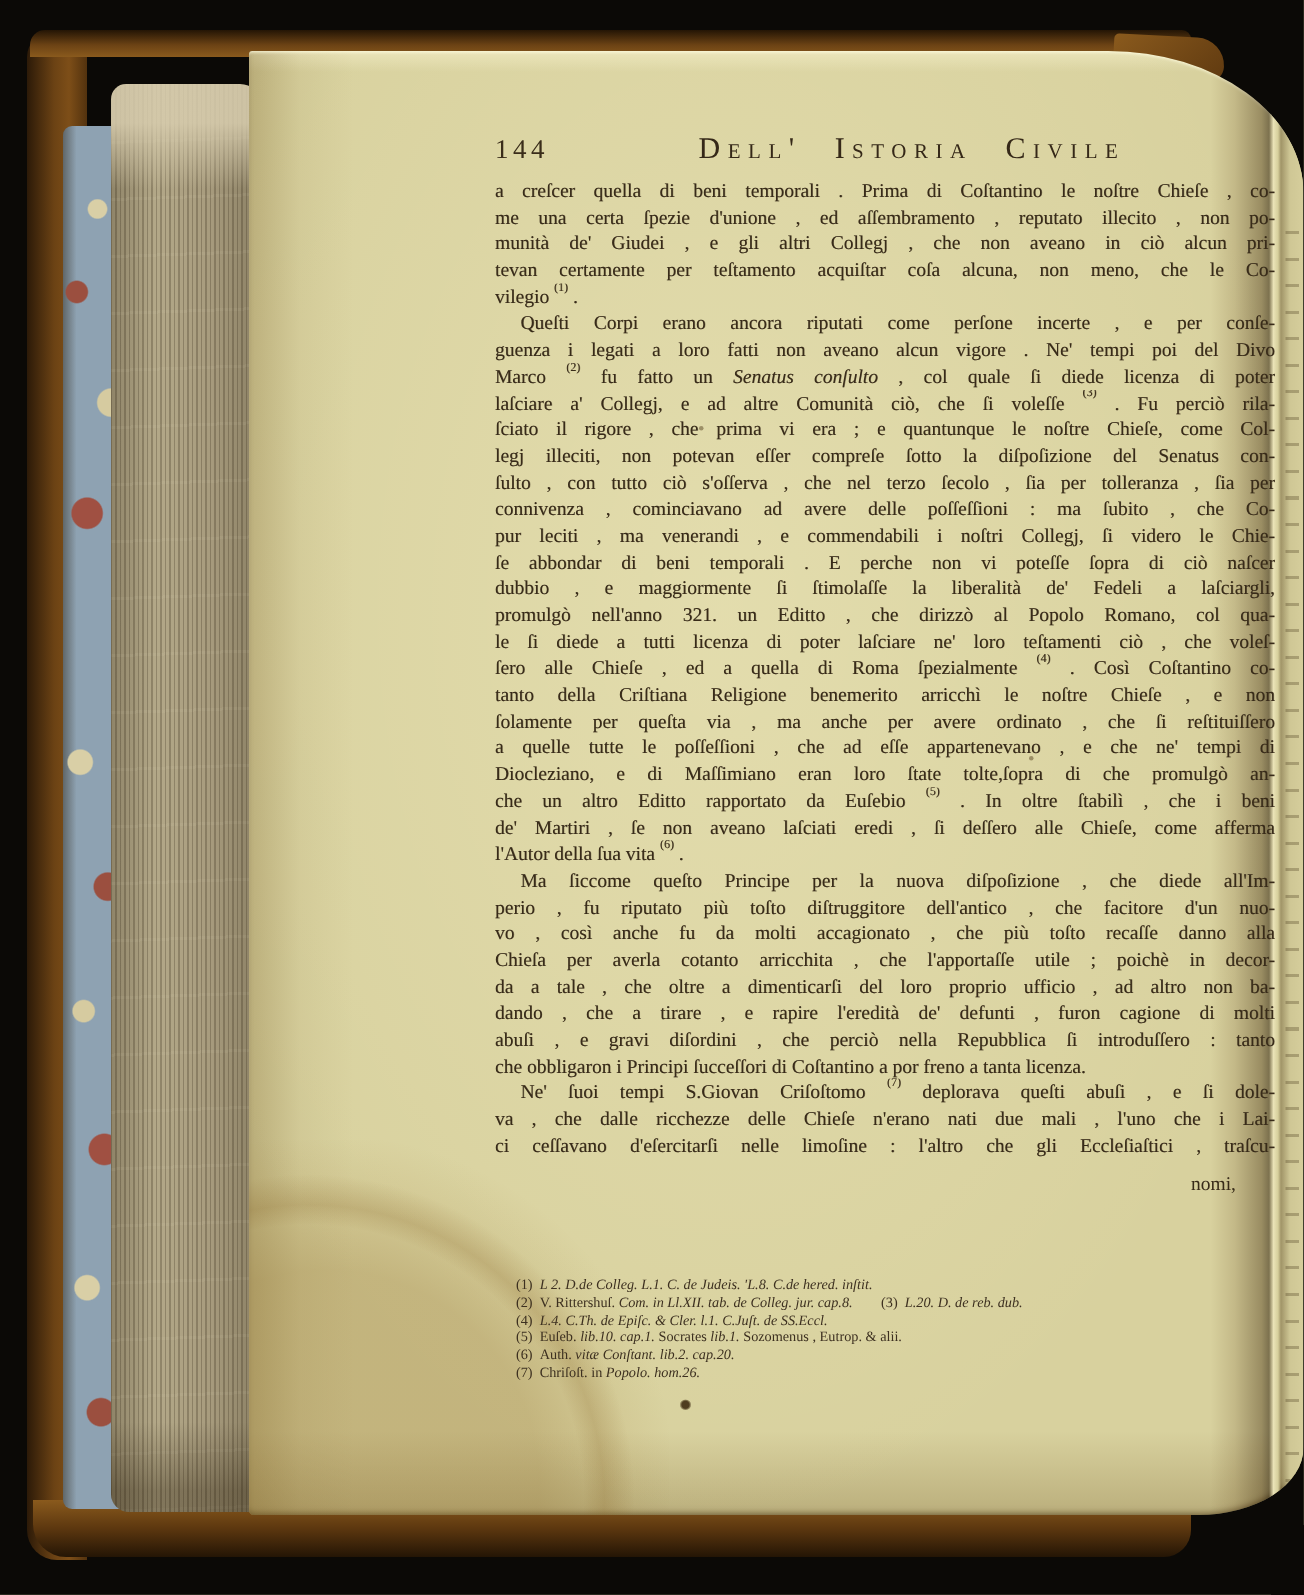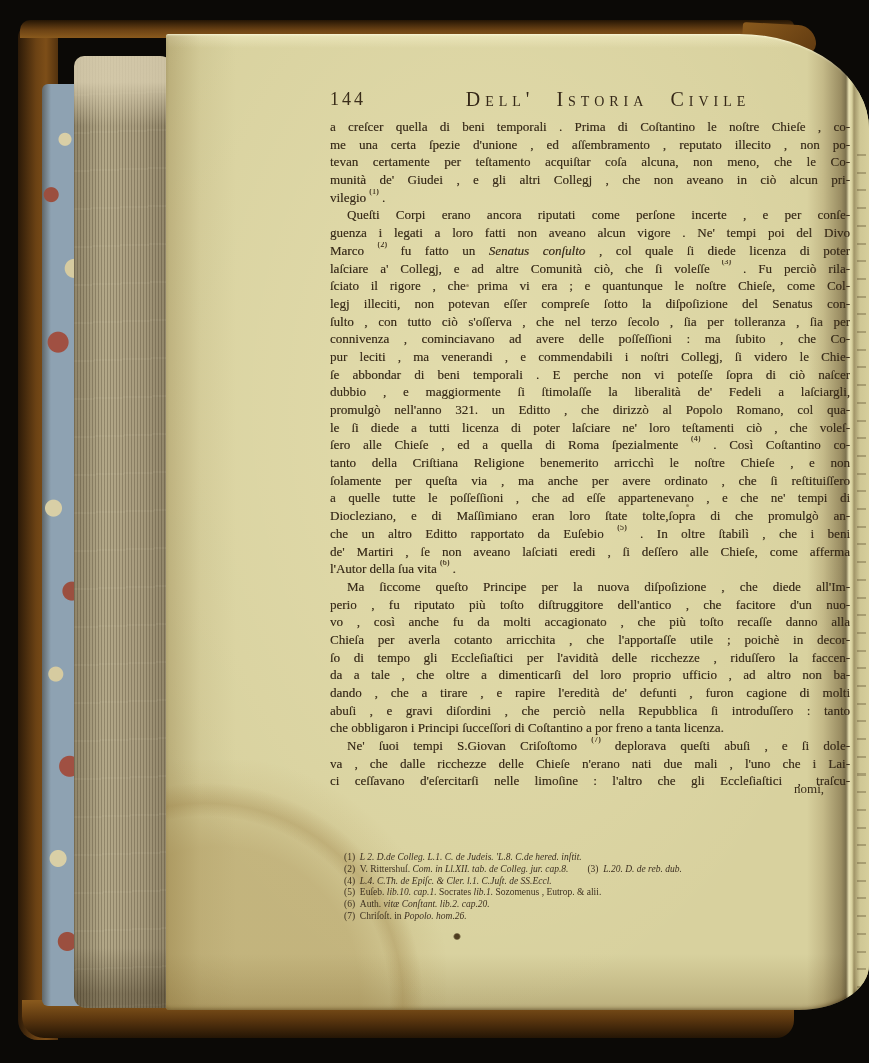--- a/index.html
+++ b/index.html
@@ -117,22 +117,22 @@
 
     <div class="header">
       <span class="pagenum">144</span>
       <span class="running-title">Dell' Istoria Civile</span>
     </div>
 
     <div class="body-text">
         <div class="par">
           <div class="line">a creſcer quella di beni temporali . Prima di Coſtantino le noſtre Chieſe , co-</div>
           <div class="line">me una certa ſpezie d'unione , ed aſſembramento , reputato illecito , non po-</div>
+          <div class="line">munità de' Giudei , e gli altri Collegj , che non aveano in ciò alcun pri-</div>
           <div class="line">tevan certamente per teſtamento acquiſtar coſa alcuna, non meno, che le Co-</div>
-          <div class="line">munità de' Giudei , e gli altri Collegj , che non aveano in ciò alcun pri-</div>
           <div class="line flush">vilegio <sup>(1)</sup> .</div>
         </div>
         <div class="par indent">
           <div class="line">Queſti Corpi erano ancora riputati come perſone incerte , e per conſe-</div>
           <div class="line">guenza i legati a loro fatti non aveano alcun vigore . Ne' tempi poi del Divo</div>
           <div class="line">Marco <sup>(2)</sup> fu fatto un <i>Senatus conſulto</i> , col quale ſi diede licenza di poter</div>
           <div class="line">laſciare a' Collegj, e ad altre Comunità ciò, che ſi voleſſe <sup>(3)</sup> . Fu perciò rila-</div>
           <div class="line">ſciato il rigore , che prima vi era ; e quantunque le noſtre Chieſe, come Col-</div>
           <div class="line">legj illeciti, non potevan eſſer compreſe ſotto la diſpoſizione del Senatus con-</div>
           <div class="line">ſulto , con tutto ciò s'oſſerva , che nel terzo ſecolo , ſia per tolleranza , ſia per</div>
@@ -149,21 +149,20 @@
           <div class="line">Diocleziano, e di Maſſimiano eran loro ſtate tolte,ſopra di che promulgò an-</div>
           <div class="line">che un altro Editto rapportato da Euſebio <sup>(5)</sup> . In oltre ſtabilì , che i beni</div>
           <div class="line">de' Martiri , ſe non aveano laſciati eredi , ſi deſſero alle Chieſe, come afferma</div>
           <div class="line flush">l'Autor della ſua vita <sup>(6)</sup> .</div>
         </div>
         <div class="par indent">
           <div class="line">Ma ſiccome queſto Principe per la nuova diſpoſizione , che diede all'Im-</div>
           <div class="line">perio , fu riputato più toſto diſtruggitore dell'antico , che facitore d'un nuo-</div>
           <div class="line">vo , così anche fu da molti accagionato , che più toſto recaſſe danno alla</div>
           <div class="line">Chieſa per averla cotanto arricchita , che l'apportaſſe utile ; poichè in decor-</div>
-          <div class="line">ſo di tempo gli Eccleſiaſtici per l'avidità delle ricchezze , riduſſero la faccen-</div>
           <div class="line">da a tale , che oltre a dimenticarſi del loro proprio ufficio , ad altro non ba-</div>
           <div class="line">dando , che a tirare , e rapire l'eredità de' defunti , furon cagione di molti</div>
           <div class="line">abuſi , e gravi diſordini , che perciò nella Repubblica ſi introduſſero : tanto</div>
           <div class="line flush">che obbligaron i Principi ſucceſſori di Coſtantino a por freno a tanta licenza.</div>
         </div>
         <div class="par indent">
           <div class="line">Ne' ſuoi tempi S.Giovan Criſoſtomo <sup>(7)</sup> deplorava queſti abuſi , e ſi dole-</div>
           <div class="line">va , che dalle ricchezze delle Chieſe n'erano nati due mali , l'uno che i Lai-</div>
           <div class="line">ci ceſſavano d'eſercitarſi nelle limoſine : l'altro che gli Eccleſiaſtici , traſcu-</div>
         </div>

